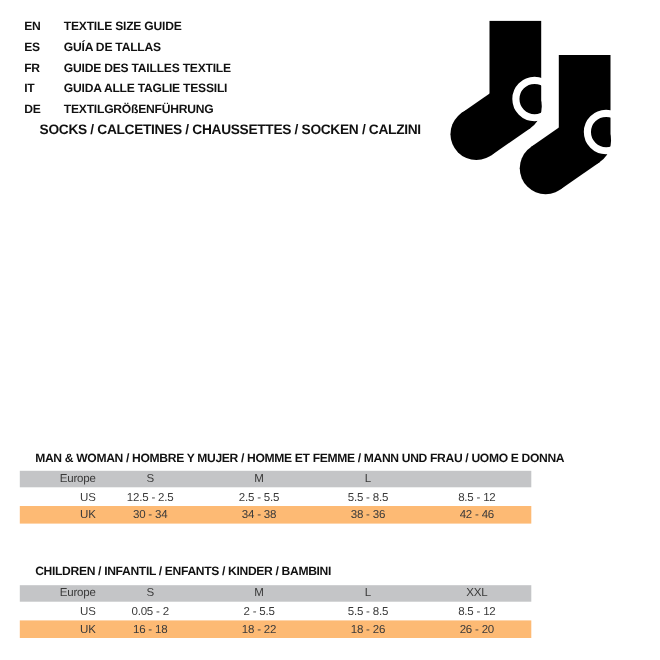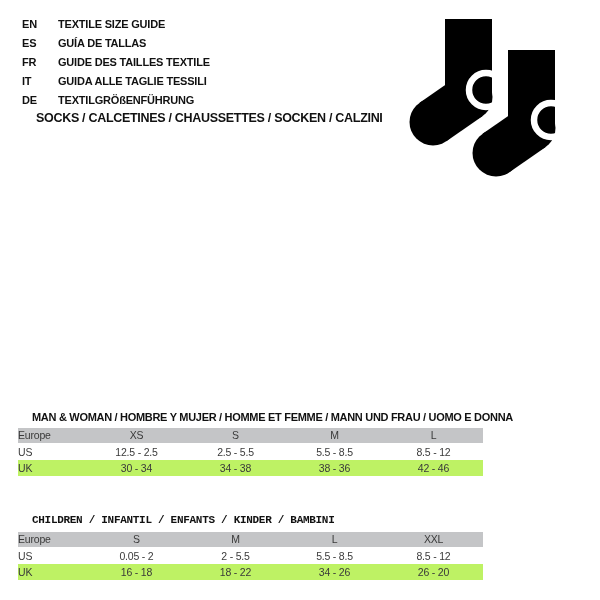--- a/index.html
+++ b/index.html
@@ -29,35 +29,35 @@
 
   
   .icon-socks{position:absolute;left:390px;top:0;}
 
   
   .tbl-title{
     position:absolute;left:20px;
     font-weight:bold;font-size:11px;color:#111;letter-spacing:-0.3px;white-space:nowrap;padding-left:12px;
   }
   #t1-title{top:411px;}
-  #t2-title{top:514px;font-family:Liberation Mono, monospace;}
+  #t2-title{top:514px;}
 
   .tbl{position:absolute;left:18px;width:465px;}
   #t1{top:428px;}
   #t2{top:532px;}
 
   .tr{display:grid;grid-template-columns:69px 99px 99px 99px 99px;}
   .tr.thead{background:#c4c5c7;height:15px;line-height:15px;margin-bottom:1px;}
   .tr.data{height:16px;line-height:16px;}
-  .tr.alt{background:#bef264;}
+  .tr.alt{background:#fdba74;}
   .td{
     font-size:10.5px;color:#3a3a3a;text-align:center;
     letter-spacing:-0.2px;white-space:nowrap;overflow:hidden;
   }
-  .td.first{text-align:left;padding-left:0;}
+  .td.first{text-align:right;padding-left:0;}
 </style>
 </head>
 <body>
 
 <div class="canvas">
 
   <div class="lang-block">
     <div class="lang-row">
       <span class="lang-code">EN</span>
       <span class="lang-label">TEXTILE SIZE GUIDE</span>
@@ -98,21 +98,20 @@
     <use href="#sock" x="118" y="50" fill="#ffffff" stroke="#ffffff" stroke-width="13"></use>
 
     <use href="#sock" x="118" y="50" fill="#000000"></use>
     <circle cx="161" cy="120" r="17" fill="none" stroke="#ffffff" stroke-width="6.5"></circle>
   </svg>
 
   <div class="tbl-title" id="t1-title">MAN &amp; WOMAN / HOMBRE Y MUJER / HOMME ET FEMME / MANN UND FRAU / UOMO E DONNA</div>
   <div class="tbl" id="t1">
     <div class="tr thead">
       <div class="td first">Europe</div>
-      <div class="td">XS</div>
       <div class="td">S</div>
       <div class="td">M</div>
       <div class="td">L</div>
     </div>
     <div class="tr data">
       <div class="td first">US</div>
       <div class="td">12.5 - 2.5</div>
       <div class="td">2.5 - 5.5</div>
       <div class="td">5.5 - 8.5</div>
       <div class="td">8.5 - 12</div>
@@ -139,18 +138,18 @@
       <div class="td first">US</div>
       <div class="td">0.05 - 2</div>
       <div class="td">2 - 5.5</div>
       <div class="td">5.5 - 8.5</div>
       <div class="td">8.5 - 12</div>
     </div>
     <div class="tr data alt">
       <div class="td first">UK</div>
       <div class="td">16 - 18</div>
       <div class="td">18 - 22</div>
-      <div class="td">34 - 26</div>
+      <div class="td">18 - 26</div>
       <div class="td">26 - 20</div>
     </div>
   </div>
 
 </div>
 
 </body></html>

